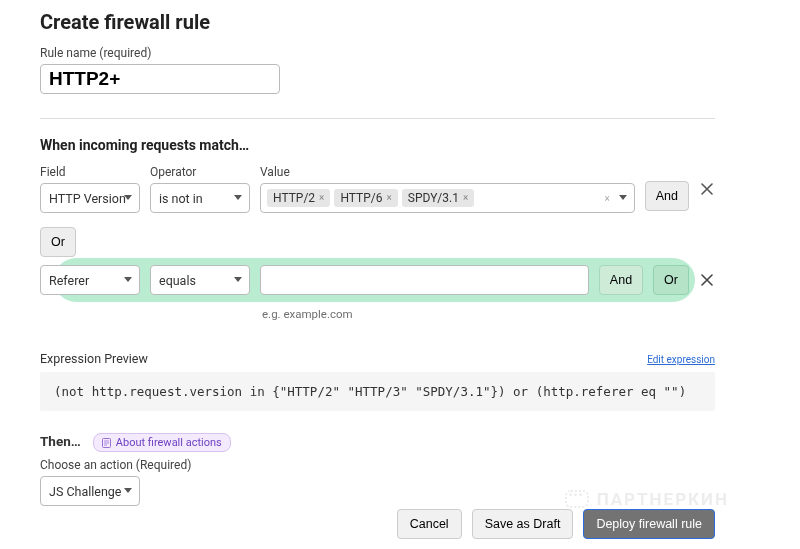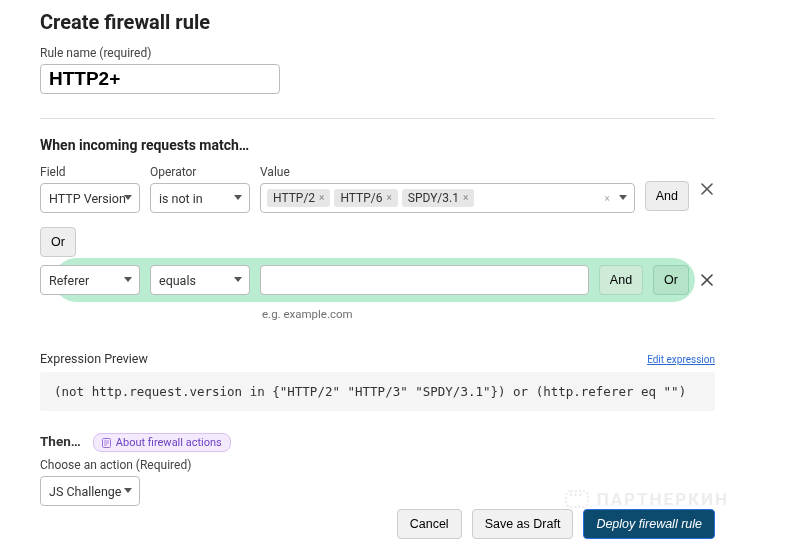--- a/index.html
+++ b/index.html
@@ -238,24 +238,23 @@
   }
 
   .footer {
     position: absolute;
     right: 40px;
     bottom: 10px;
     display: flex;
     gap: 10px;
   }
   .footer .btn.primary {
-    background: #0c4a6e;
+    background: #737373;
     border-color: #2a6be0;
     color: #fff;
-    font-style: italic;
   }
 
   .watermark {
     position: absolute;
     right: 26px;
     bottom: 40px;
     font-size: 17px;
     letter-spacing: 2px;
     font-weight: 700;
     color: #ededed;

